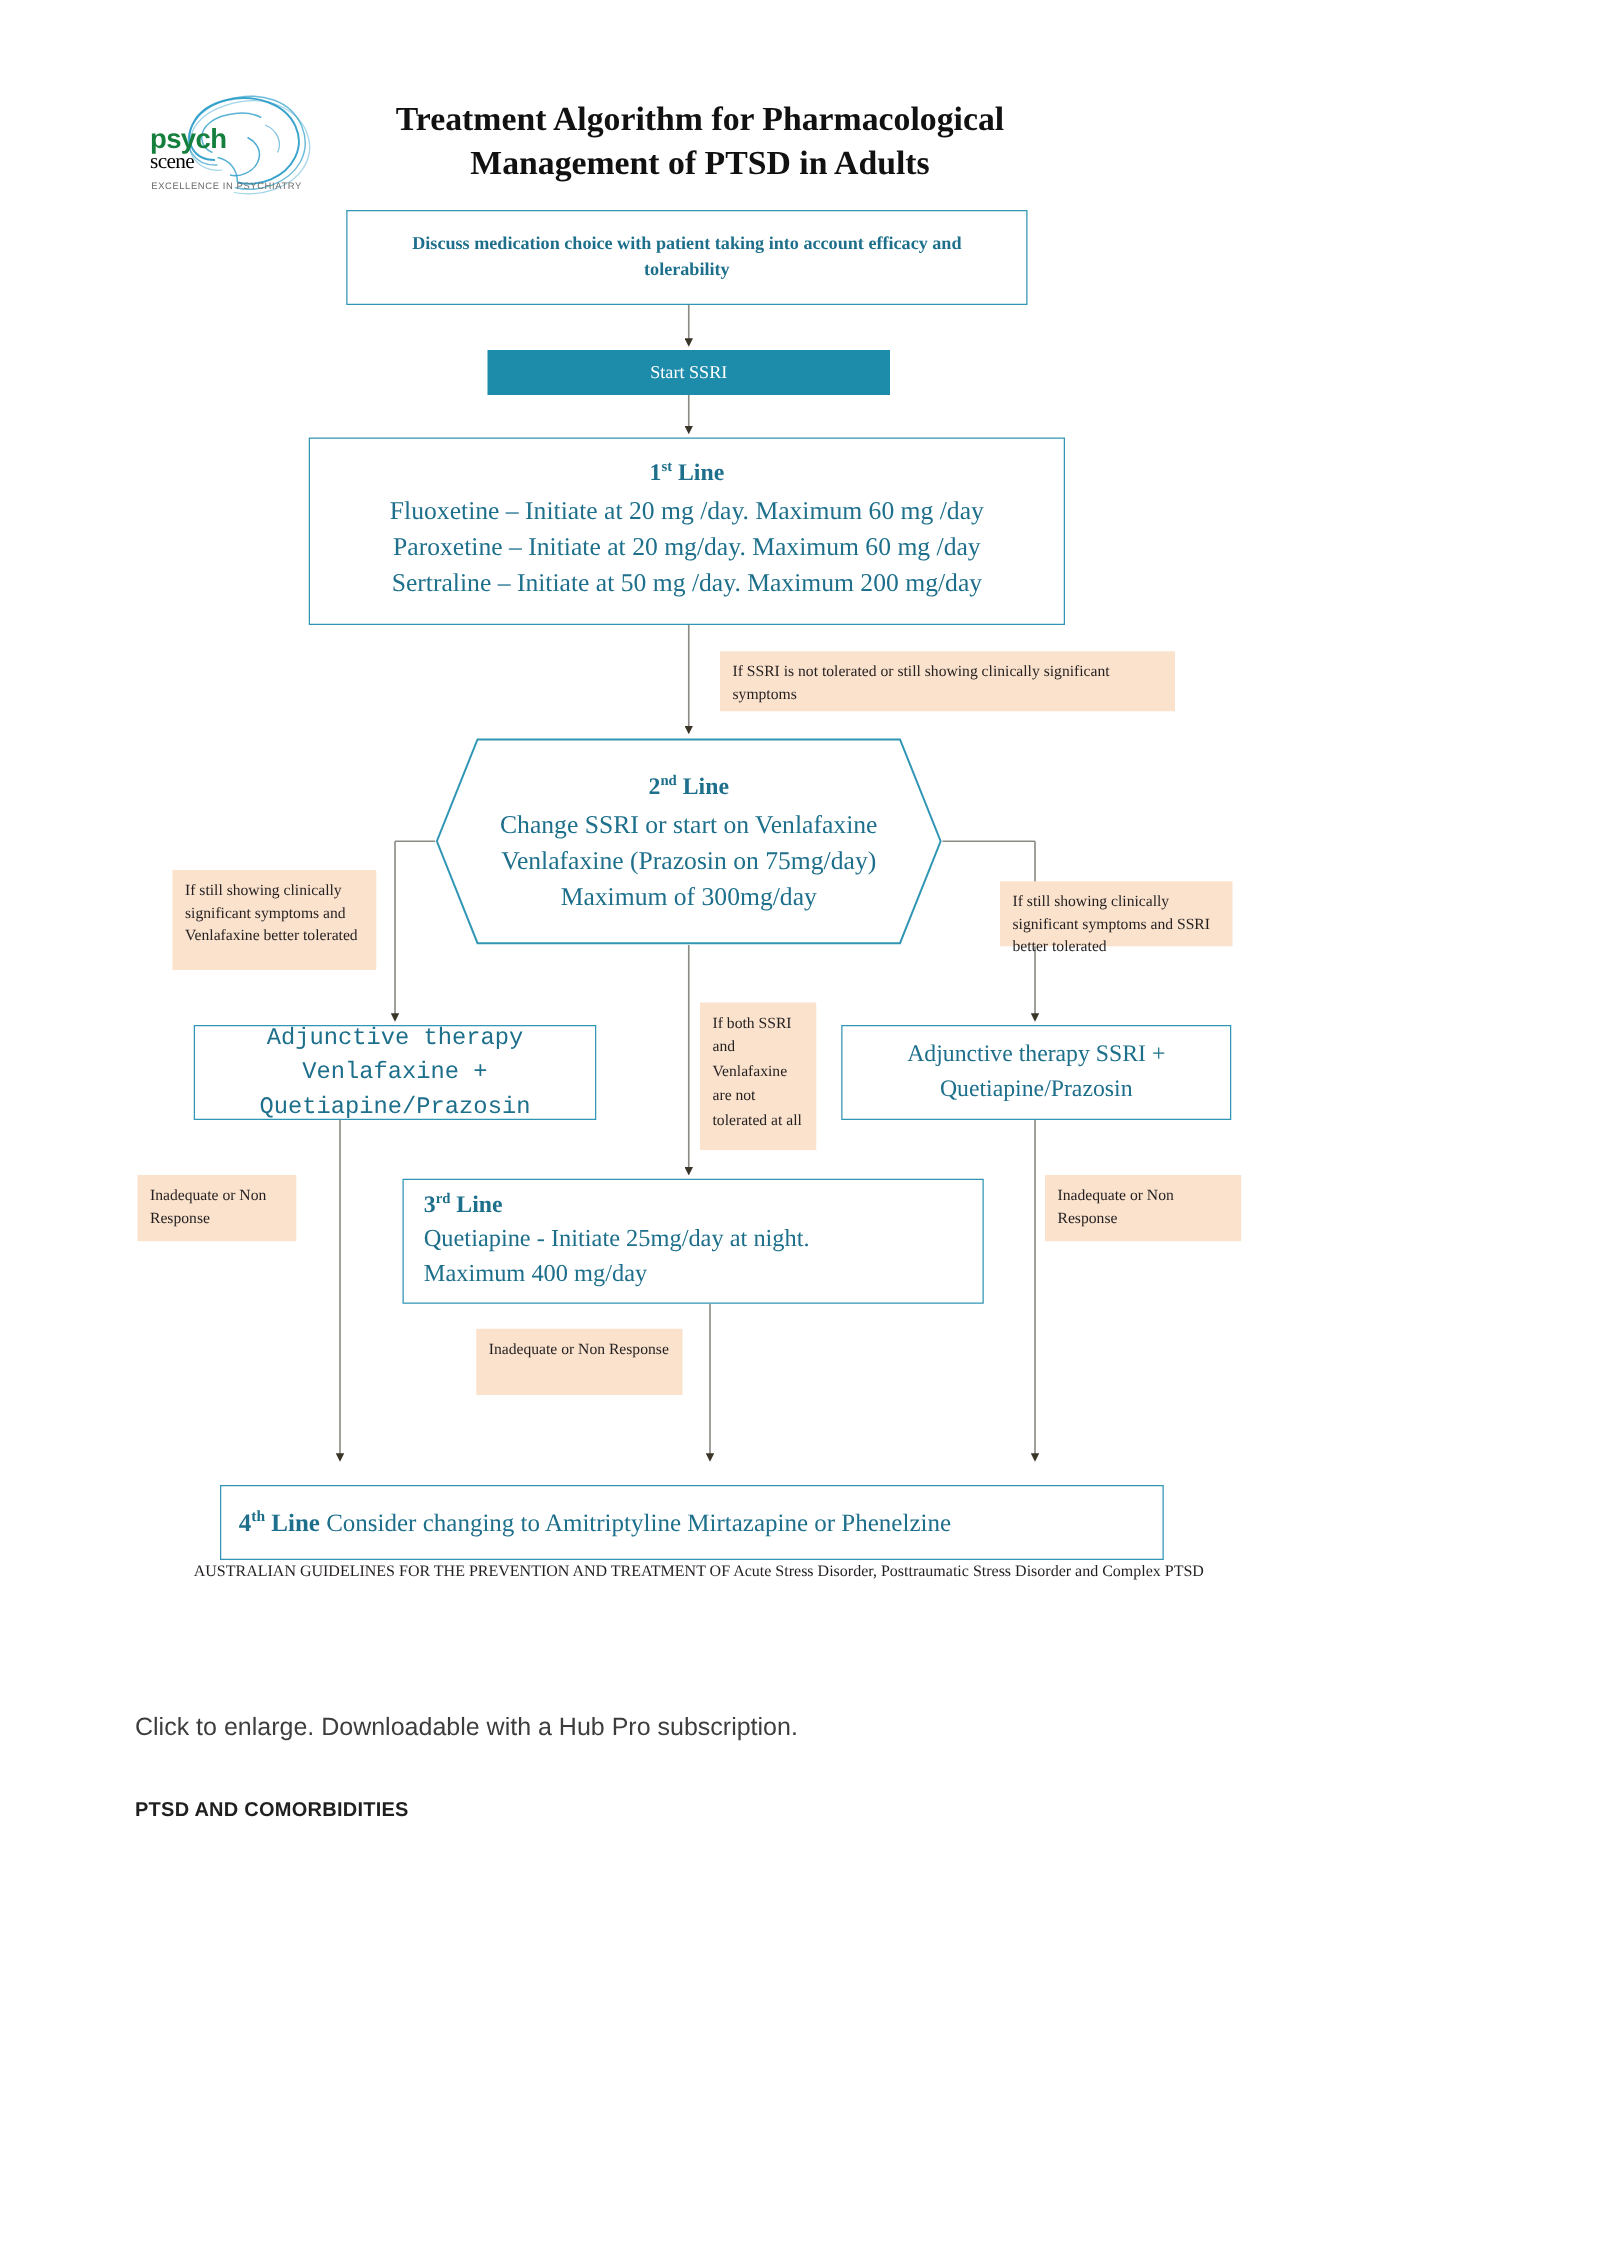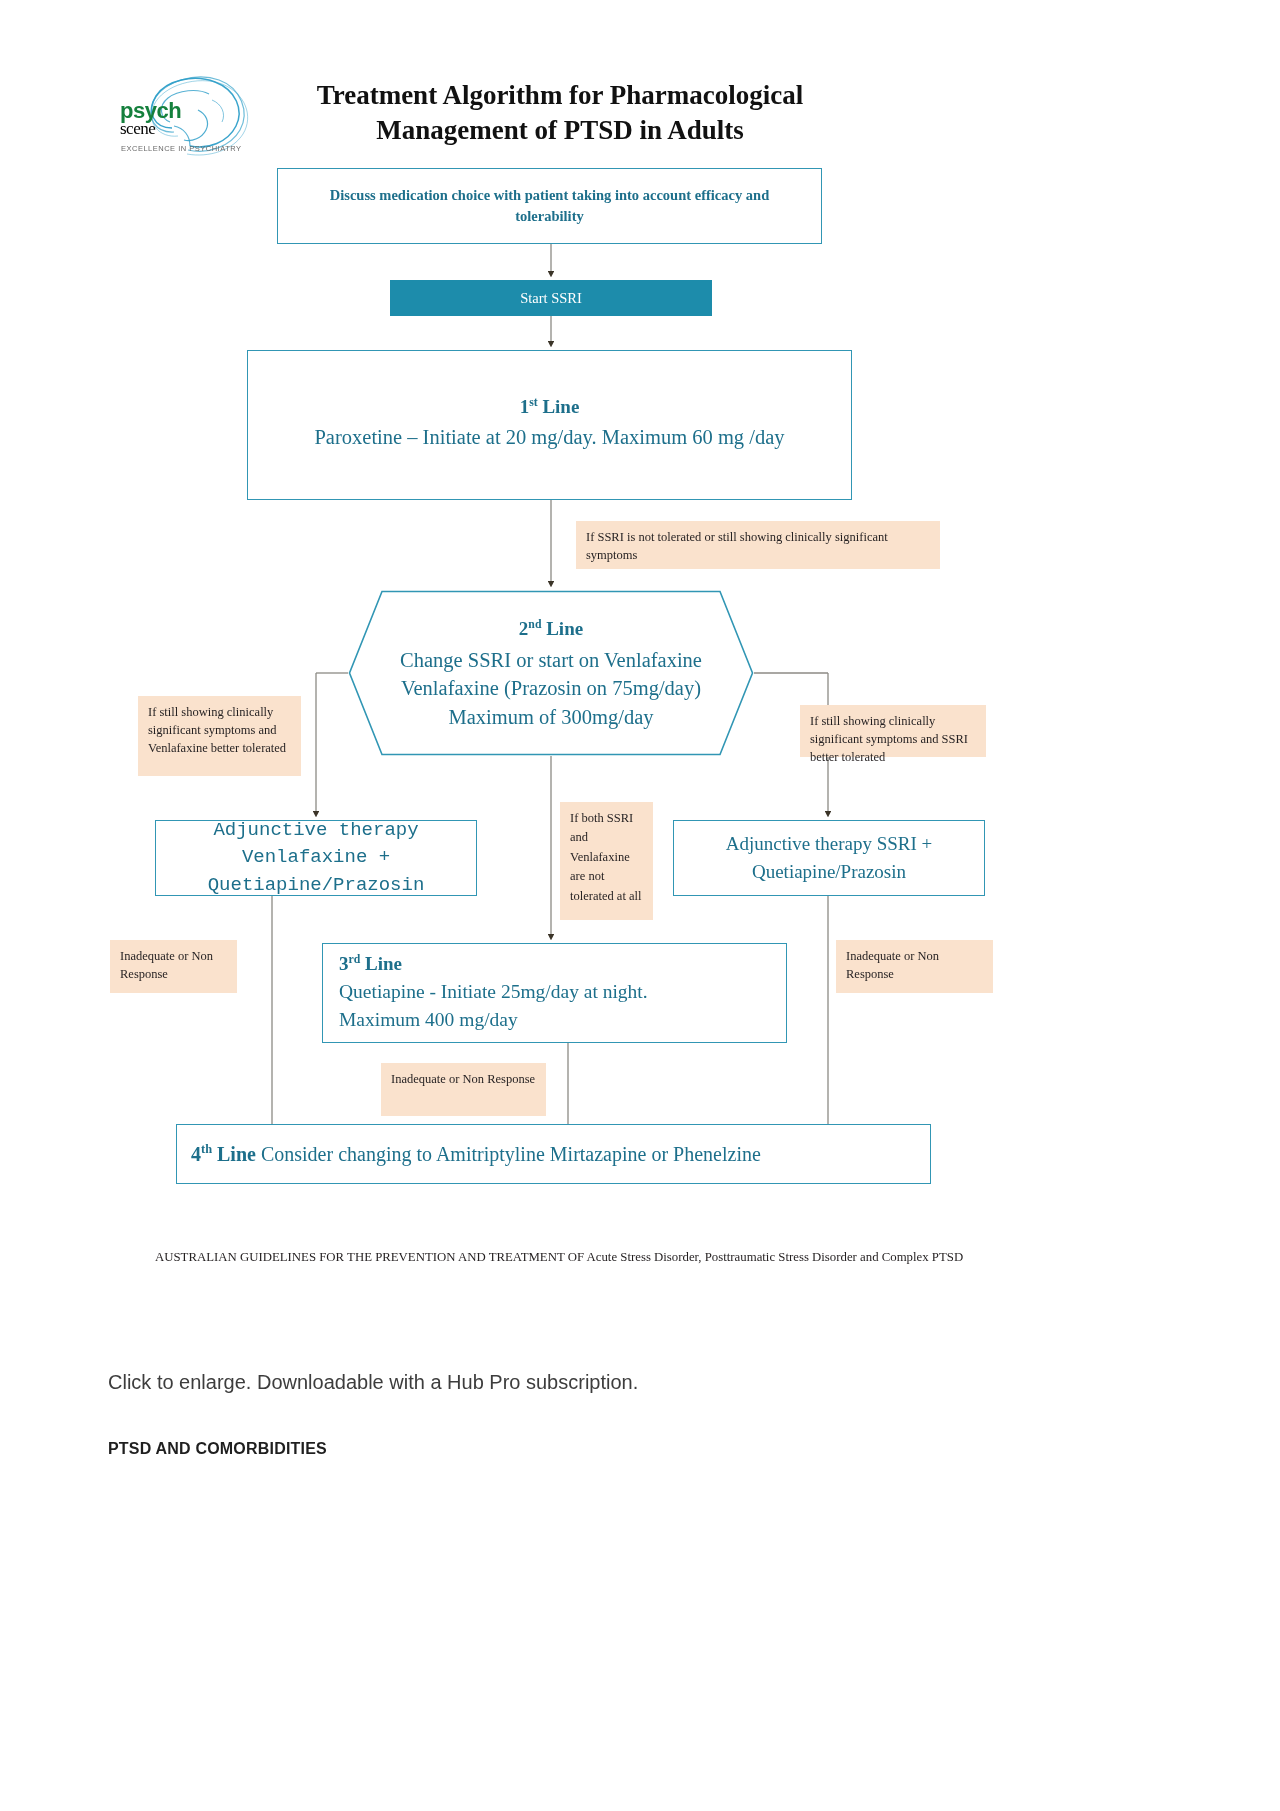--- a/index.html
+++ b/index.html
@@ -109,21 +109,21 @@
     font-size: 19px; line-height: 1.45; padding: 0 12px;
   }
   #box-third-line {
     left: 322px; top: 943px; width: 465px; height: 100px;
     padding: 8px 0 8px 16px;
   }
   #box-third-line .line-heading { font-size: 19px; margin-bottom: 3px; }
   #box-third-line .dose-line { font-size: 19.5px; line-height: 1.42; }
 
   #box-fourth-line {
-    left: 176px; top: 1124px; width: 755px; height: 60px;
+    left: 176px; top: 1188px; width: 755px; height: 60px;
     padding: 0 0 0 14px;
     font-size: 20px;
   }
   #box-fourth-line .fourth-head { font-weight: bold; }
   #box-fourth-line sup { font-size: 0.62em; }
 
   
   .note {
     background: #fae2cd;
     color: #231f20;
@@ -215,21 +215,23 @@
 
 <div class="abs flowbox center" id="box-discuss">Discuss medication choice with patient taking into account efficacy and tolerability</div>
 
 <div class="abs flowbox" id="box-start-ssri">Start SSRI</div>
 
 <div class="abs flowbox center" id="box-first-line">
   <div class="line-heading">
     <span>1</span><sup>st</sup>
     <span>Line</span>
   </div>
+  <div class="dose-line">Fluoxetine – Initiate at 20 mg /day. Maximum 60 mg /day</div>
   <div class="dose-line">Paroxetine – Initiate at 20 mg/day. Maximum 60 mg /day</div>
+  <div class="dose-line">Sertraline – Initiate at 50 mg /day. Maximum 200 mg/day</div>
 </div>
 
 <div class="abs" id="hex-second-line">
   <svg width="406" height="166" viewBox="0 0 406 166" style="position:absolute;left:0;top:0;">
     <polygon points="34,1.5 372,1.5 404.5,83 372,164.5 34,164.5 1.5,83" fill="#ffffff" stroke="#3196b4" stroke-width="1.6"></polygon>
   </svg>
   <div class="hex-text">
     <div class="line-heading">
       <span>2</span><sup>nd</sup>
       <span>Line</span>

